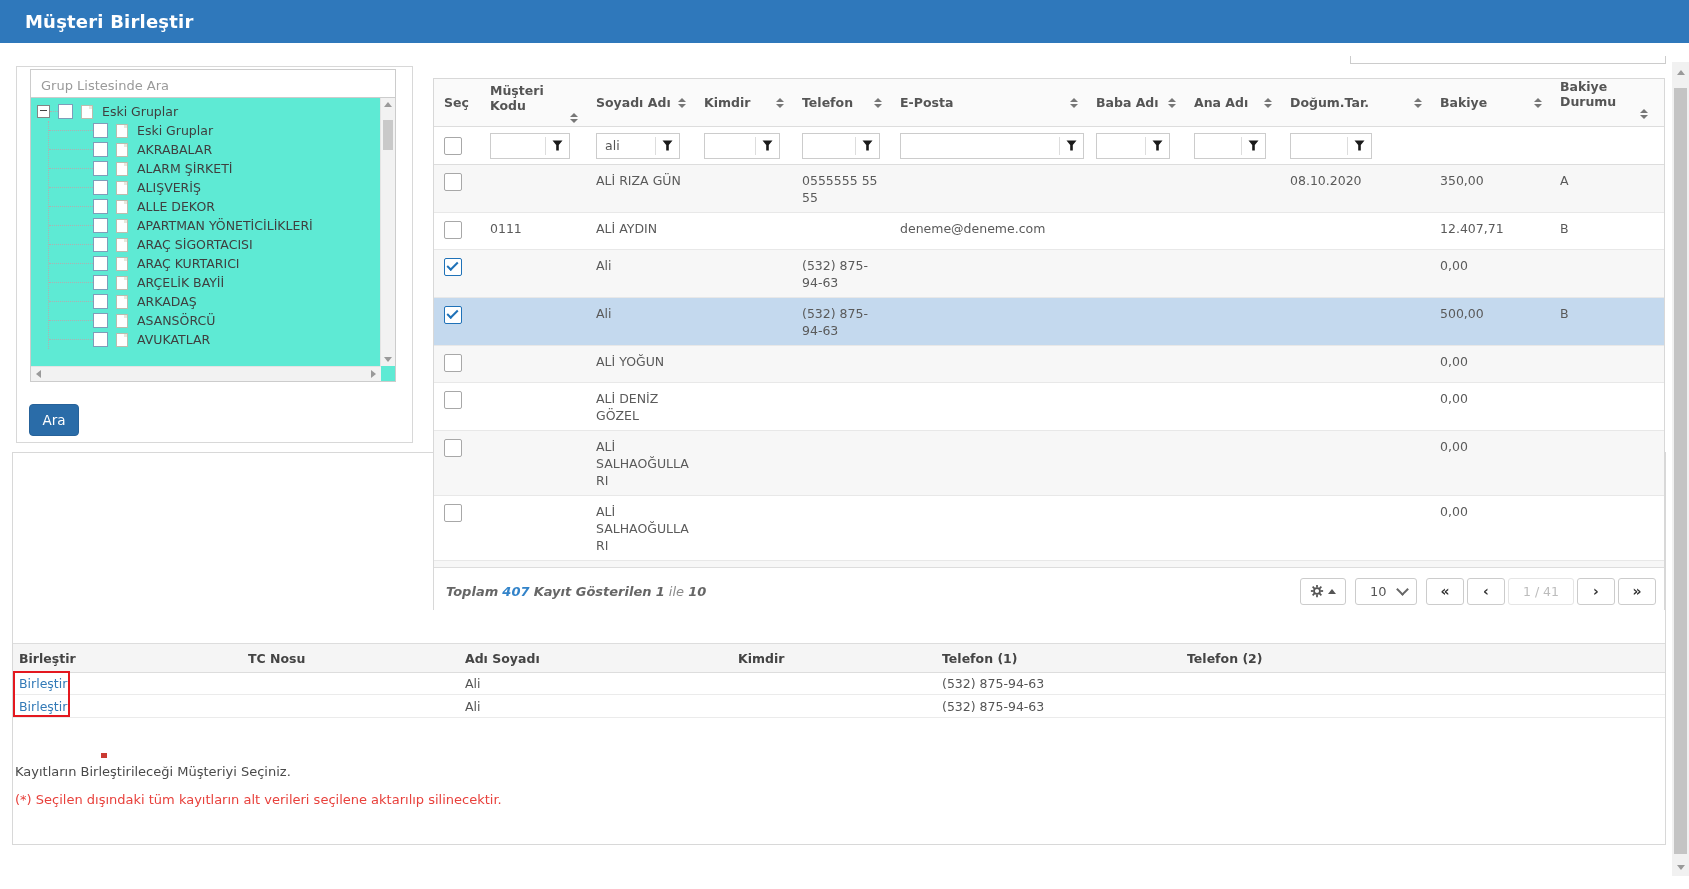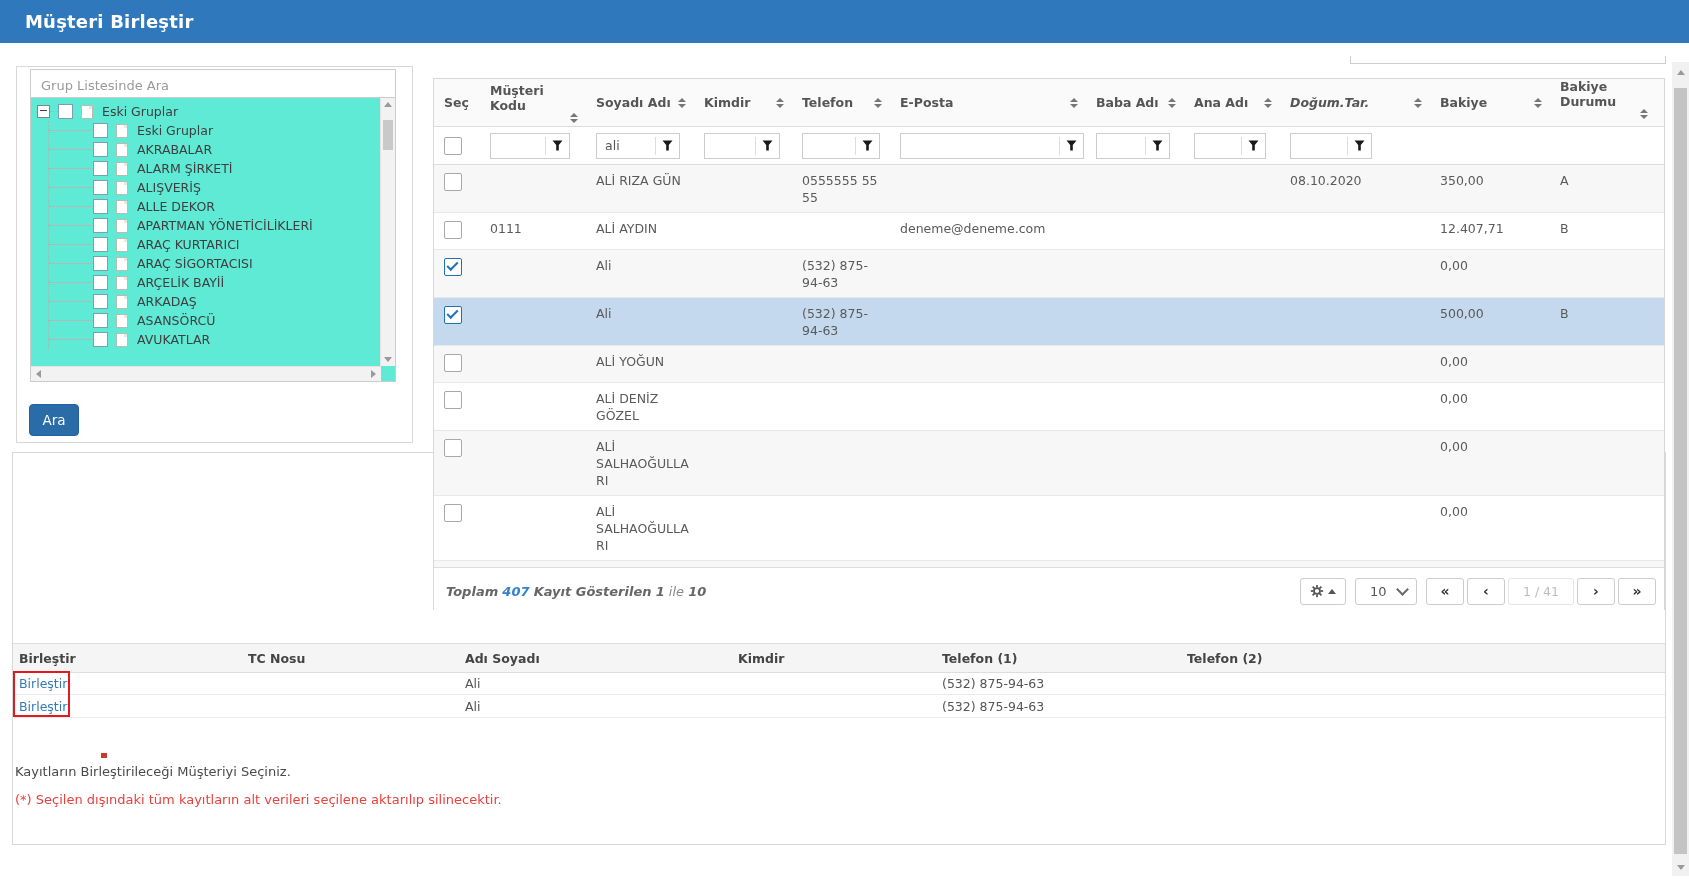--- a/index.html
+++ b/index.html
@@ -150,27 +150,27 @@
           <div class="tree-row">
             <span class="stub"></span>
             <span class="tree-cb"></span>
             <span class="ficon"></span>
             <span class="tlabel">APARTMAN YÖNETİCİLİKLERİ</span>
           </div>
           <div class="tree-row">
             <span class="stub"></span>
             <span class="tree-cb"></span>
             <span class="ficon"></span>
+            <span class="tlabel">ARAÇ SİGORTACISI</span>
+          </div>
+          <div class="tree-row">
+            <span class="stub"></span>
+            <span class="tree-cb"></span>
+            <span class="ficon"></span>
             <span class="tlabel">ARAÇ KURTARICI</span>
-          </div>
-          <div class="tree-row">
-            <span class="stub"></span>
-            <span class="tree-cb"></span>
-            <span class="ficon"></span>
-            <span class="tlabel">ARAÇ SİGORTACISI</span>
           </div>
           <div class="tree-row">
             <span class="stub"></span>
             <span class="tree-cb"></span>
             <span class="ficon"></span>
             <span class="tlabel">ARÇELİK BAYİİ</span>
           </div>
           <div class="tree-row">
             <span class="stub"></span>
             <span class="tree-cb"></span>
@@ -257,21 +257,21 @@
           <i class="td"></i>
         </span>
       </div>
       <div class="gh-cell" style="width: 96px;">
         <span class="gh-label">Ana Adı</span>
         <span class="sort">
           <i class="tu"></i>
           <i class="td"></i>
         </span>
       </div>
-      <div class="gh-cell" style="width: 150px; font-style: italic;">
+      <div class="gh-cell" style="width: 150px;">
         <span class="gh-label">Doğum.Tar.</span>
         <span class="sort">
           <i class="tu"></i>
           <i class="td"></i>
         </span>
       </div>
       <div class="gh-cell" style="width: 120px; justify-content: space-between;">
         <span class="gh-label">Bakiye</span>
         <span class="sort">
           <i class="tu"></i>

